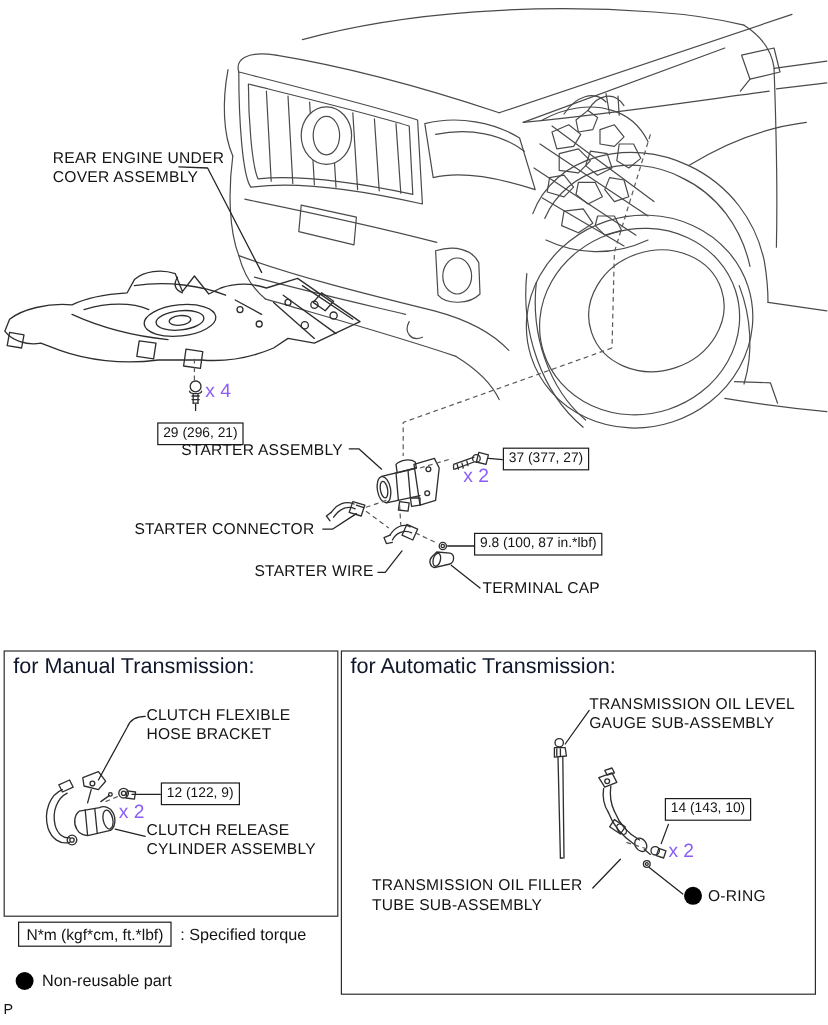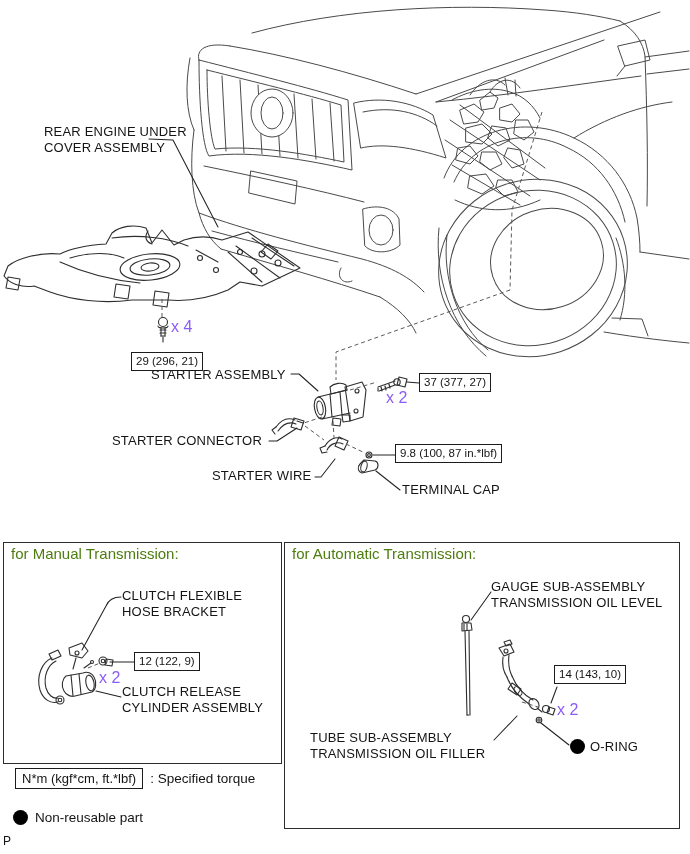--- a/index.html
+++ b/index.html
@@ -1,21 +1,21 @@
 <!DOCTYPE html>
 <html><head>
 <meta charset="utf-8">
 <style>
   html,body{margin:0;padding:0;background:#fff;}
   #page{position:relative;width:690px;height:854px;background:#fff;overflow:hidden;
         font-family:"Liberation Sans",sans-serif;color:#141414;}
   svg{position:absolute;left:0;top:0;}
   .lbl{position:absolute;font-size:13px;line-height:16px;letter-spacing:.2px;white-space:nowrap;color:#141414;}
   .panel{position:absolute;border:1.4px solid #2d2d2d;background:transparent;}
-  .panel-title{position:absolute;left:7px;top:2px;font-size:15px;white-space:nowrap;color:#4d7c0f;}
+  .panel-title{position:absolute;left:7px;top:2px;font-size:18px;white-space:nowrap;color:#0f172a;}
   .tbox{position:absolute;border:1.3px solid #1c1c1c;background:#fff;font-size:11.5px;line-height:13px;
         padding:2px 4px;white-space:nowrap;color:#141414;}
   .qty{position:absolute;font-size:16px;white-space:nowrap;color:#8b5cf6;}
   .dot{position:absolute;width:15px;height:15px;border-radius:50%;background:#000;}
   .legend-row{position:absolute;display:flex;align-items:center;}
   .legend-box{border:1.3px solid #1c1c1c;padding:2px 6px;font-size:13px;white-space:nowrap;background:#fff;}
   .legend-caption{font-size:13.5px;margin-left:7px;white-space:nowrap;}
   .footer{position:absolute;font-size:12px;color:#141414;}
 </style>
 </head>
@@ -266,28 +266,28 @@
 <div class="qty" style="left:99px;top:669px;">x 2</div>
 <div class="lbl" style="left:122px;top:684px;">
   <div>CLUTCH RELEASE</div>
   <div>CYLINDER ASSEMBLY</div>
 </div>
 
 <div class="panel" style="left:284px;top:542px;width:394px;height:285px;text-align:center;">
   <div class="panel-title">for Automatic Transmission:</div>
 </div>
 <div class="lbl" style="left:491px;top:579px;">
+  <div>TRANSMISSION OIL LEVEL</div>
   <div>GAUGE SUB-ASSEMBLY</div>
-  <div>TRANSMISSION OIL LEVEL</div>
 </div>
 <div class="tbox" style="left:554px;top:665px;">14 (143, 10)</div>
 <div class="qty" style="left:557px;top:701px;">x 2</div>
 <div class="lbl" style="left:310px;top:730px;">
+  <div>TRANSMISSION OIL FILLER</div>
   <div>TUBE SUB-ASSEMBLY</div>
-  <div>TRANSMISSION OIL FILLER</div>
 </div>
 <div class="dot" style="left:570px;top:739px;"></div>
 <div class="lbl" style="left:590px;top:739px;">O-RING</div>
 
 <div class="legend-row" style="left:15px;top:768px;">
   <span class="legend-box">N*m (kgf*cm, ft.*lbf)</span>
   <span class="legend-caption">: Specified torque</span>
 </div>
 <div class="legend-row" style="left:13px;top:810px;">
   <span class="dot" style="position:static;"></span>

